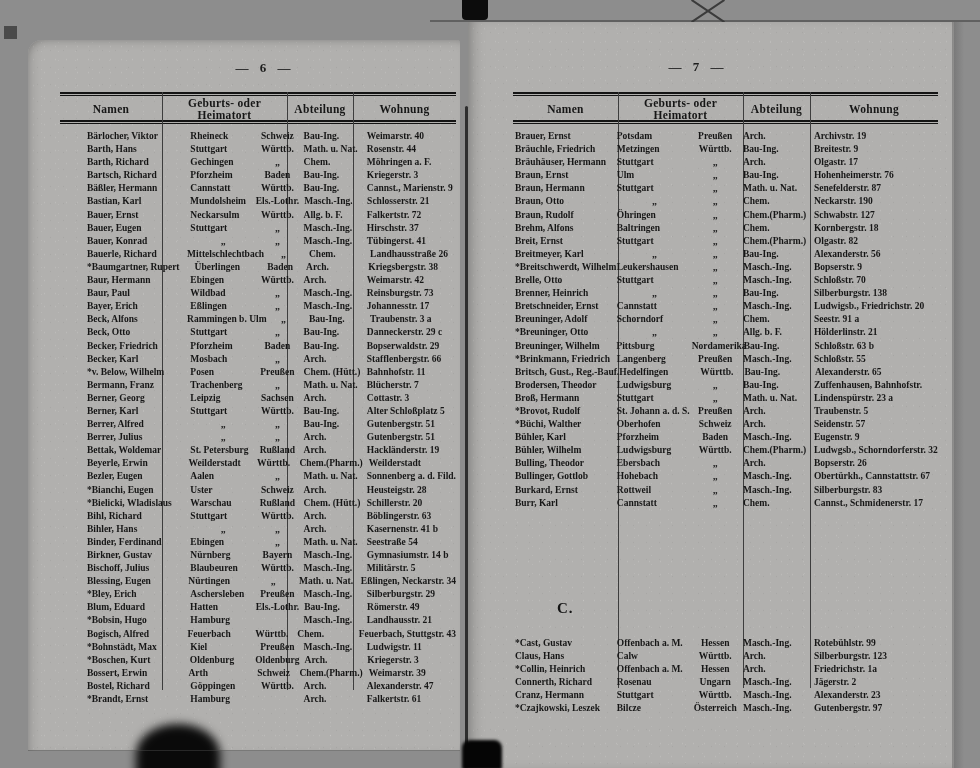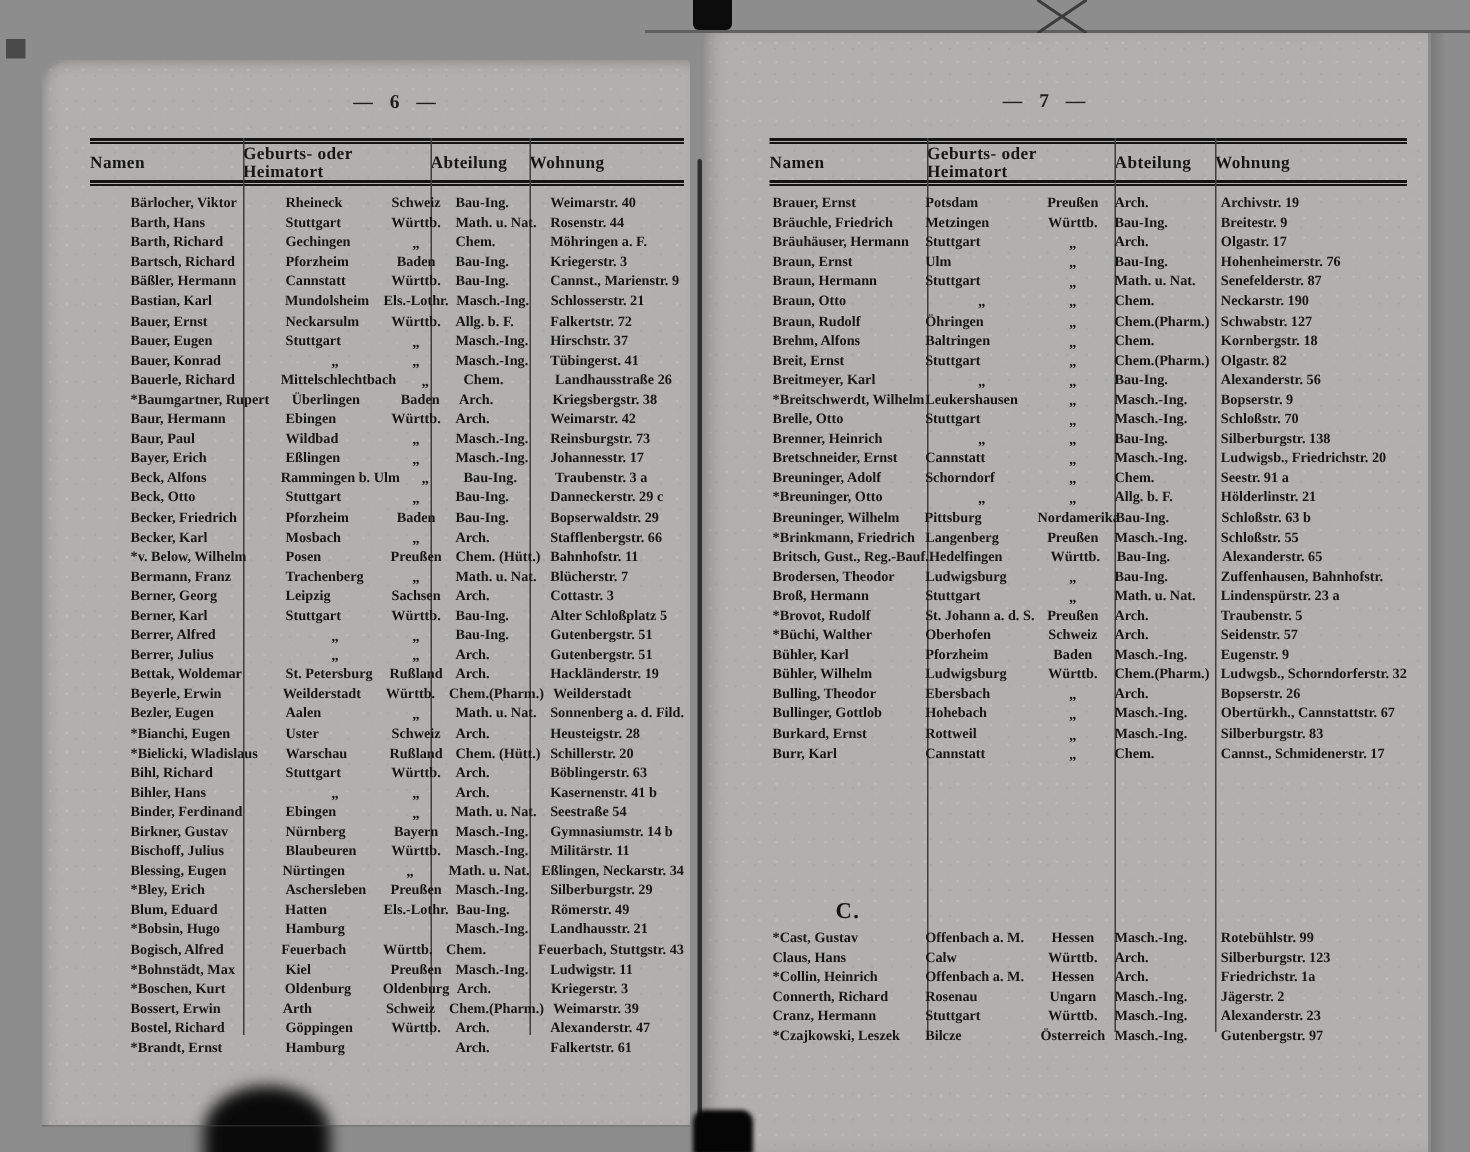--- a/index.html
+++ b/index.html
@@ -52,21 +52,21 @@
   .tbl{position:absolute;}
   .page-left  .tbl{left:32px;top:52px;width:396px;}
   .page-right .tbl{left:45px;top:70px;width:425px;}
 
   .hline{position:absolute;left:0;right:0;height:5px;
     background:linear-gradient(#141414 0 2px, transparent 2px 3px, #141414 3px 4px, transparent 4px);}
   .hline.h-top{top:0;}
   .hline.h-bot{top:28px;}
 
   .thead{position:absolute;left:0;right:0;top:5px;height:23px;display:flex;align-items:center;}
-  .thead .hcell{font-weight:bold;font-size:11.5px;text-align:left;letter-spacing:.3px;}
+  .thead .hcell{font-weight:bold;font-size:11.5px;text-align:center;letter-spacing:.3px;}
 
   .vsep{position:absolute;width:1px;background:#3d3d3d;top:0;}
   .page-left  .vsep{height:598px;}
   .page-right .vsep{height:596px;}
 
   .rows{position:absolute;left:0;right:0;}
   .page-left  .rows{top:38px;margin-left:25px;}
   .page-right .rows{top:38px;}
 
   .trow{display:flex;height:13.1px;line-height:13.1px;white-space:nowrap;}
@@ -83,21 +83,21 @@
   .page-left  .w2{width:49px;}  .page-left  .w3{width:66px;}
   .page-left  .w4{width:103px;}
   .page-right .w0{width:105px;} .page-right .w1{width:78px;}
   .page-right .w2{width:47px;}  .page-right .w3{width:67px;}
   .page-right .w4{width:128px;}
 
   .section-head{
     position:absolute;font-weight:bold;font-size:15px;color:#141414;letter-spacing:1px;
   }
   .page-right .section-head{left:44px;top:508px;}
-  .page-right .rows-c{position:absolute;left:0;right:0;top:528px;}
+  .page-right .rows-c{position:absolute;left:0;right:0;top:545px;}
 </style>
 </head>
 <body>
 
 <div id="stage">
 
   <div class="edge-square"></div>
   <div class="binding-tape"></div>
   <div class="page-top-edge"></div>
   <div class="x-stroke x1"></div>
@@ -347,21 +347,21 @@
             <div class="c-place w1">Nürnberg</div>
             <div class="c-state w2">Bayern</div>
             <div class="c-dept w3">Masch.-Ing.</div>
             <div class="c-addr w4">Gymnasiumstr. 14 b</div>
           </div>
           <div class="trow">
             <div class="c-name w0">Bischoff, Julius</div>
             <div class="c-place w1">Blaubeuren</div>
             <div class="c-state w2">Württb.</div>
             <div class="c-dept w3">Masch.-Ing.</div>
-            <div class="c-addr w4">Militärstr. 11</div>
+            <div class="c-addr w4">Militärstr. 5</div>
           </div>
           <div class="trow">
             <div class="c-name w0">Blessing, Eugen</div>
             <div class="c-place w1">Nürtingen</div>
             <div class="c-state w2 ditto">„</div>
             <div class="c-dept w3">Math. u. Nat.</div>
             <div class="c-addr w4">Eßlingen, Neckarstr. 34</div>
           </div>
           <div class="trow">
             <div class="c-name w0">*Bley, Erich</div>

